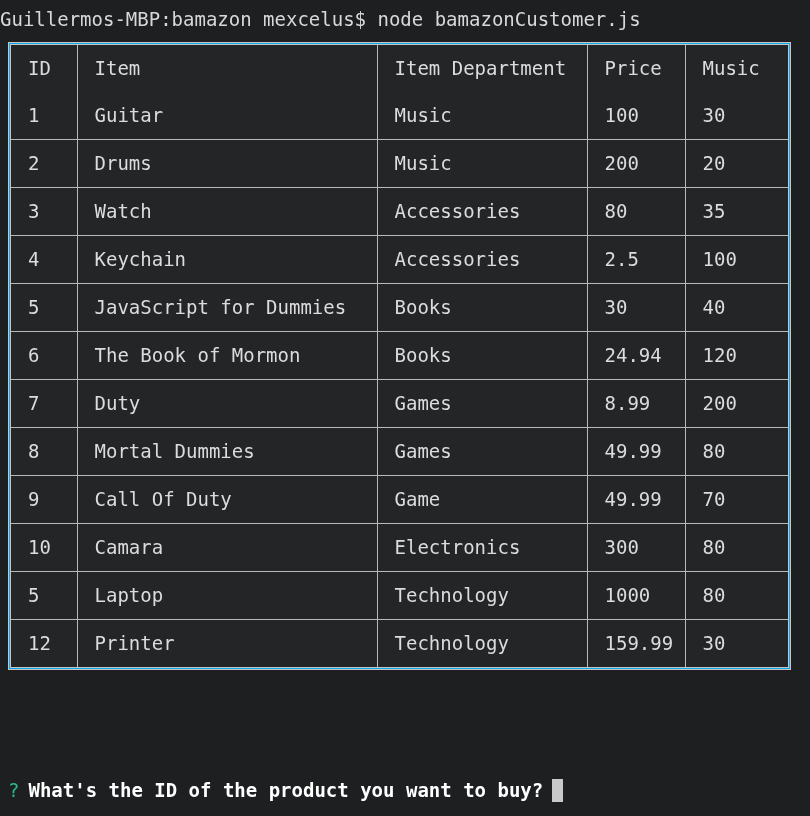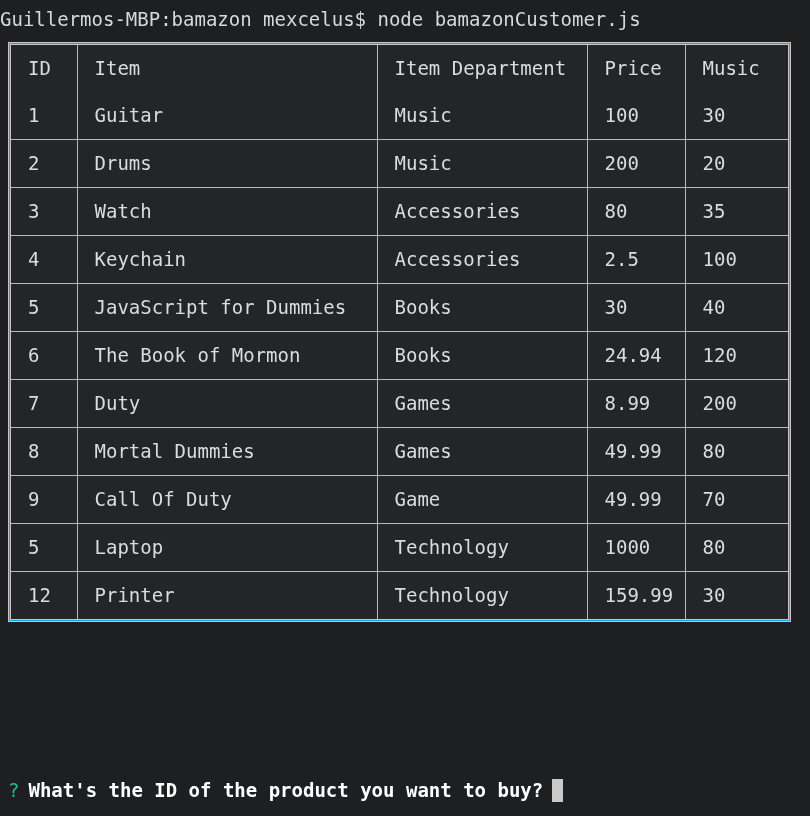--- a/index.html
+++ b/index.html
@@ -189,20 +189,27 @@
             <td>80</td>
           </tr>
           <tr>
             <td>9</td>
             <td>Call Of Duty</td>
             <td>Game</td>
             <td>49.99</td>
             <td>70</td>
           </tr>
           <tr>
+            <td>10</td>
+            <td>Camara</td>
+            <td>Electronics</td>
+            <td>300</td>
+            <td>80</td>
+          </tr>
+          <tr>
             <td>5</td>
             <td>Laptop</td>
             <td>Technology</td>
             <td>1000</td>
             <td>80</td>
           </tr>
           <tr>
             <td>12</td>
             <td>Printer</td>
             <td>Technology</td>

